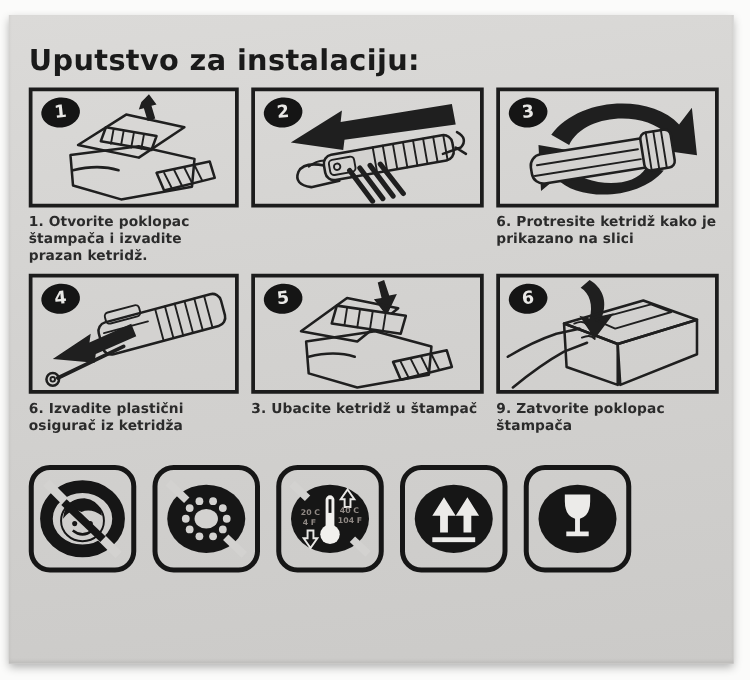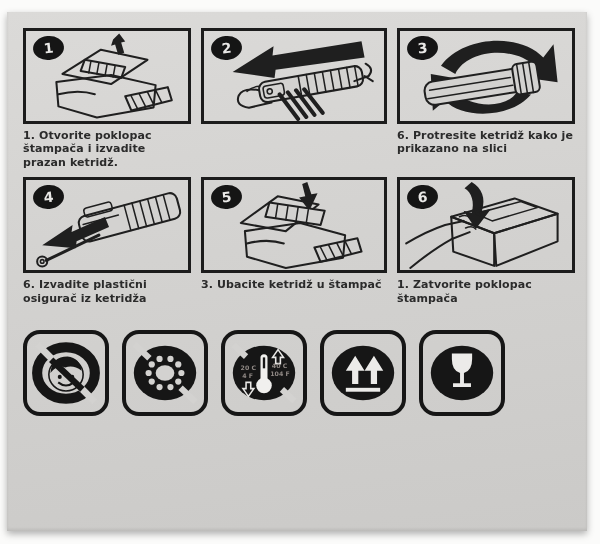--- a/index.html
+++ b/index.html
@@ -53,20 +53,21 @@
   }
   .warn-icon svg { position:absolute; inset:0; width:100%; height:100%; }
   .ink { fill:#1f1f1f; }
   .temp-txt { font-size:8px; fill:#8f8884; font-weight:700; font-family:"DejaVu Sans",sans-serif; }
 </style>
 </head>
 <body>
 
 <div class="paper">
 
+  <div class="page-title">Uputstvo za instalaciju:</div>
 
   <div class="steps-grid">
 
     <div class="step">
       <div class="step-box">
         <svg viewBox="0 0 160 88">
           <g fill="none" stroke="#1f1f1f" stroke-width="2" stroke-linejoin="round" stroke-linecap="round">
             <path class="ink" stroke="none" d="M86,8 l6,-6 6,8 -4,1 3,10 -6,2 -3,-10 -4,1 z"></path>
             <path d="M36,42 L74,18 L120,28 L84,52 Z"></path>
             <path d="M58,28 L98,35 L94,46 L54,39 Z"></path>
@@ -171,21 +172,21 @@
             <path d="M46,36 L108,18 L150,33 L88,52 Z"></path>
             <path d="M70,33 L114,21 L130,27 L86,40 Z" stroke-width="1.5"></path>
             <path d="M46,36 L88,52 L88,84 L48,70 Z"></path>
             <path d="M88,52 L150,33 L150,60 L90,84 Z"></path>
             <path d="M2,62 Q22,50 40,44 L58,40 M6,86 Q28,68 46,58 L64,51"></path>
             <path d="M54,36 q7,-3 10,1 M60,47 q7,-3 10,1" stroke-width="1.5"></path>
           </g>
         </svg>
         <div class="badge">6</div>
       </div>
-      <div class="caption">1. Zatvorite poklopac štampača</div>
+      <div class="caption">9. Zatvorite poklopac štampača</div>
     </div>
 
   </div>
 
   <div class="warn-row">
 
     <div class="warn-icon">
       <svg viewBox="0 0 100 100">
         <ellipse cx="50" cy="50" rx="37" ry="33" fill="none" stroke="#161616" stroke-width="13"></ellipse>
         <line x1="13" y1="13" x2="87" y2="87" stroke="#d3d2d0" stroke-width="9"></line>

